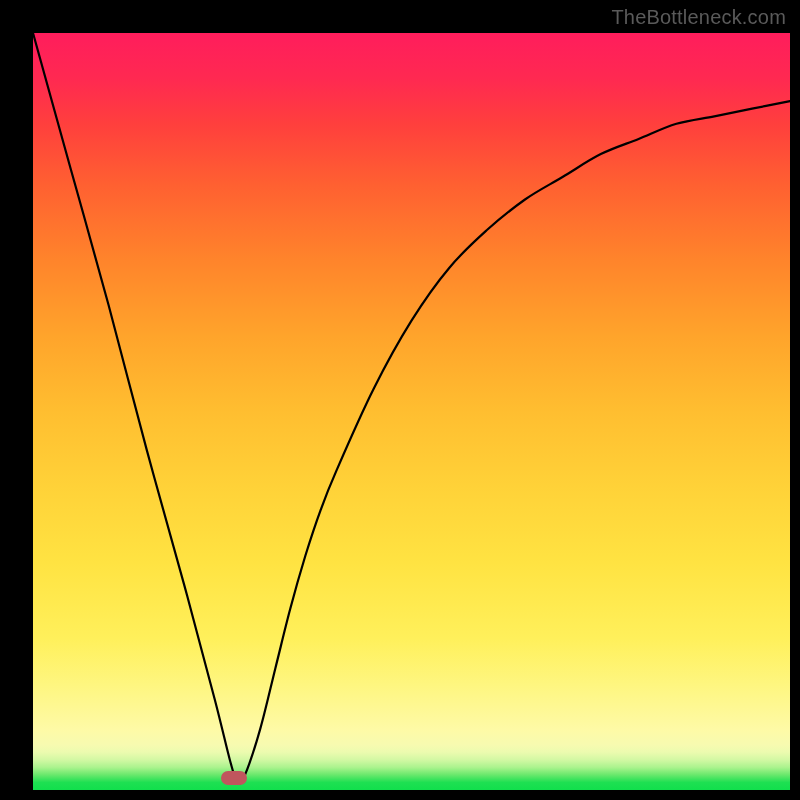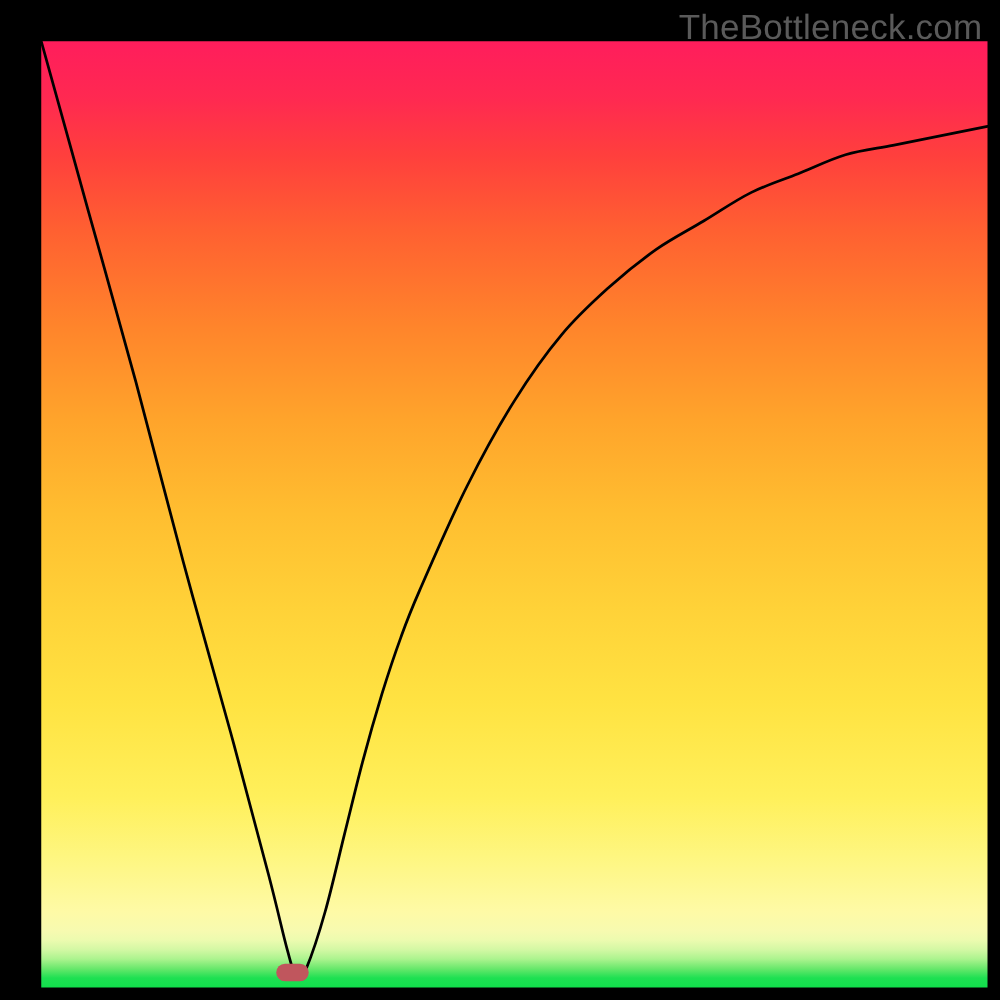--- a/index.html
+++ b/index.html
@@ -45,21 +45,21 @@
       #ff3f3d 88%,
       #ff2951 94%,
       #ff1d5c 100%
     );
   }
   .watermark {
     position: absolute;
     top: 6px;
     right: 14px;
     color: #5a5a5a;
-    font-size: 28px;
+    font-size: 20px;
     letter-spacing: 0.2px;
     font-weight: 400;
     user-select: none;
   }
   .curve {
     position: absolute;
     left: 0; top: 0;
     width: 800px;
     height: 800px;
     pointer-events: none;

